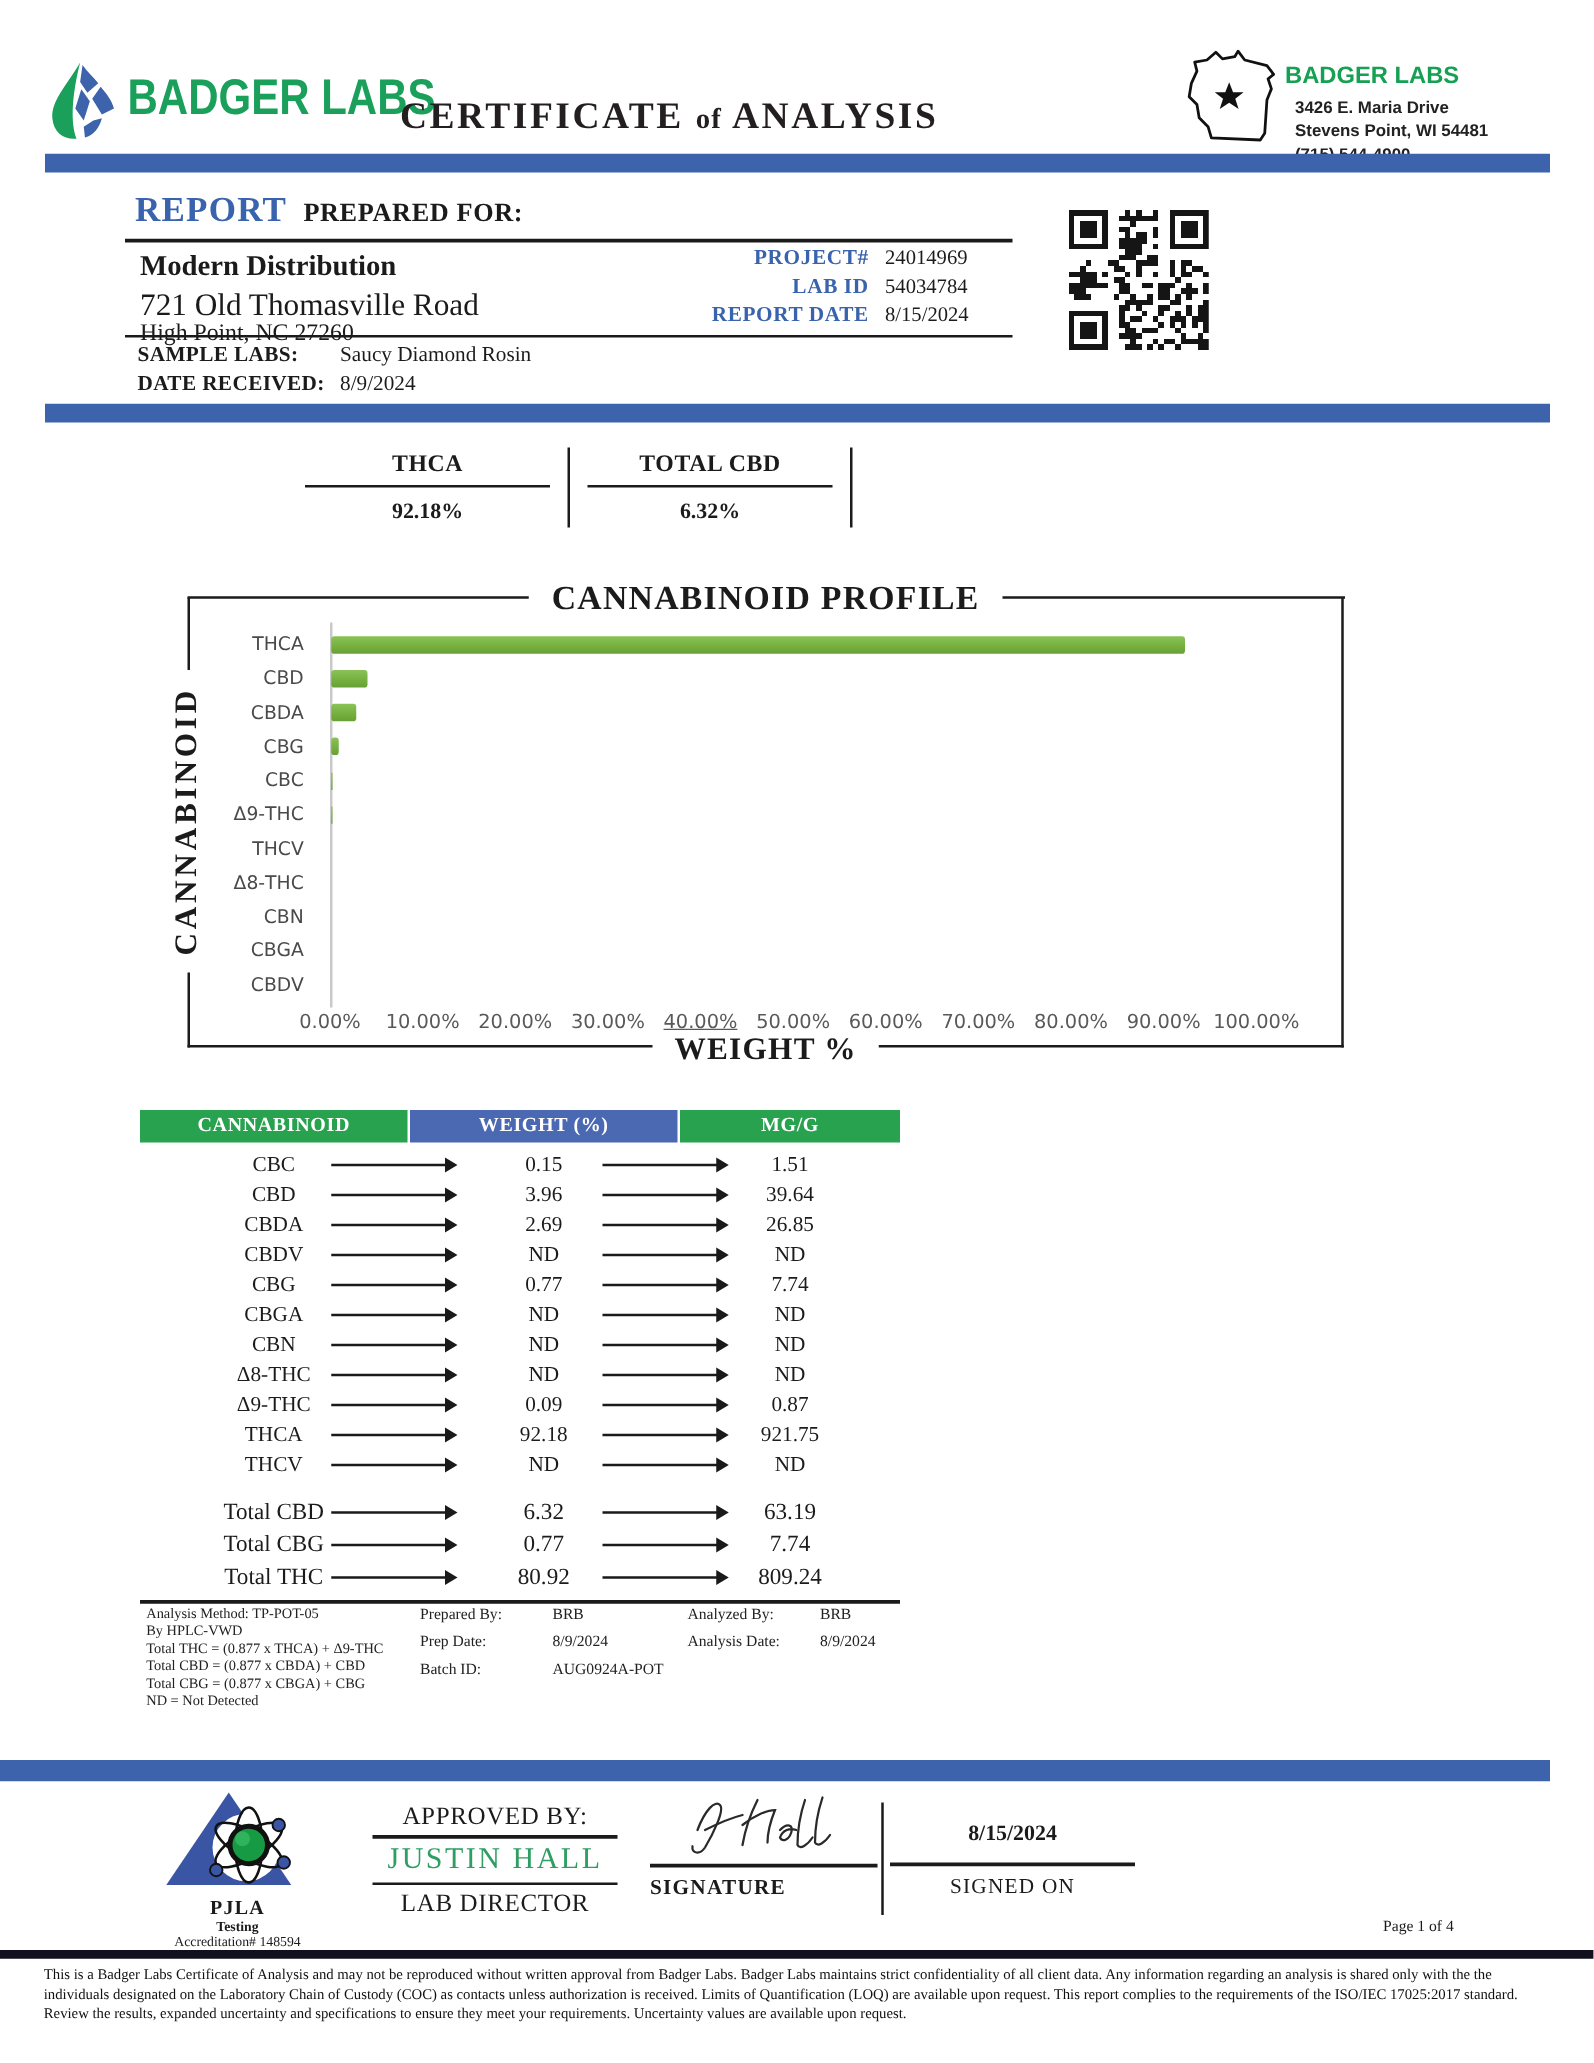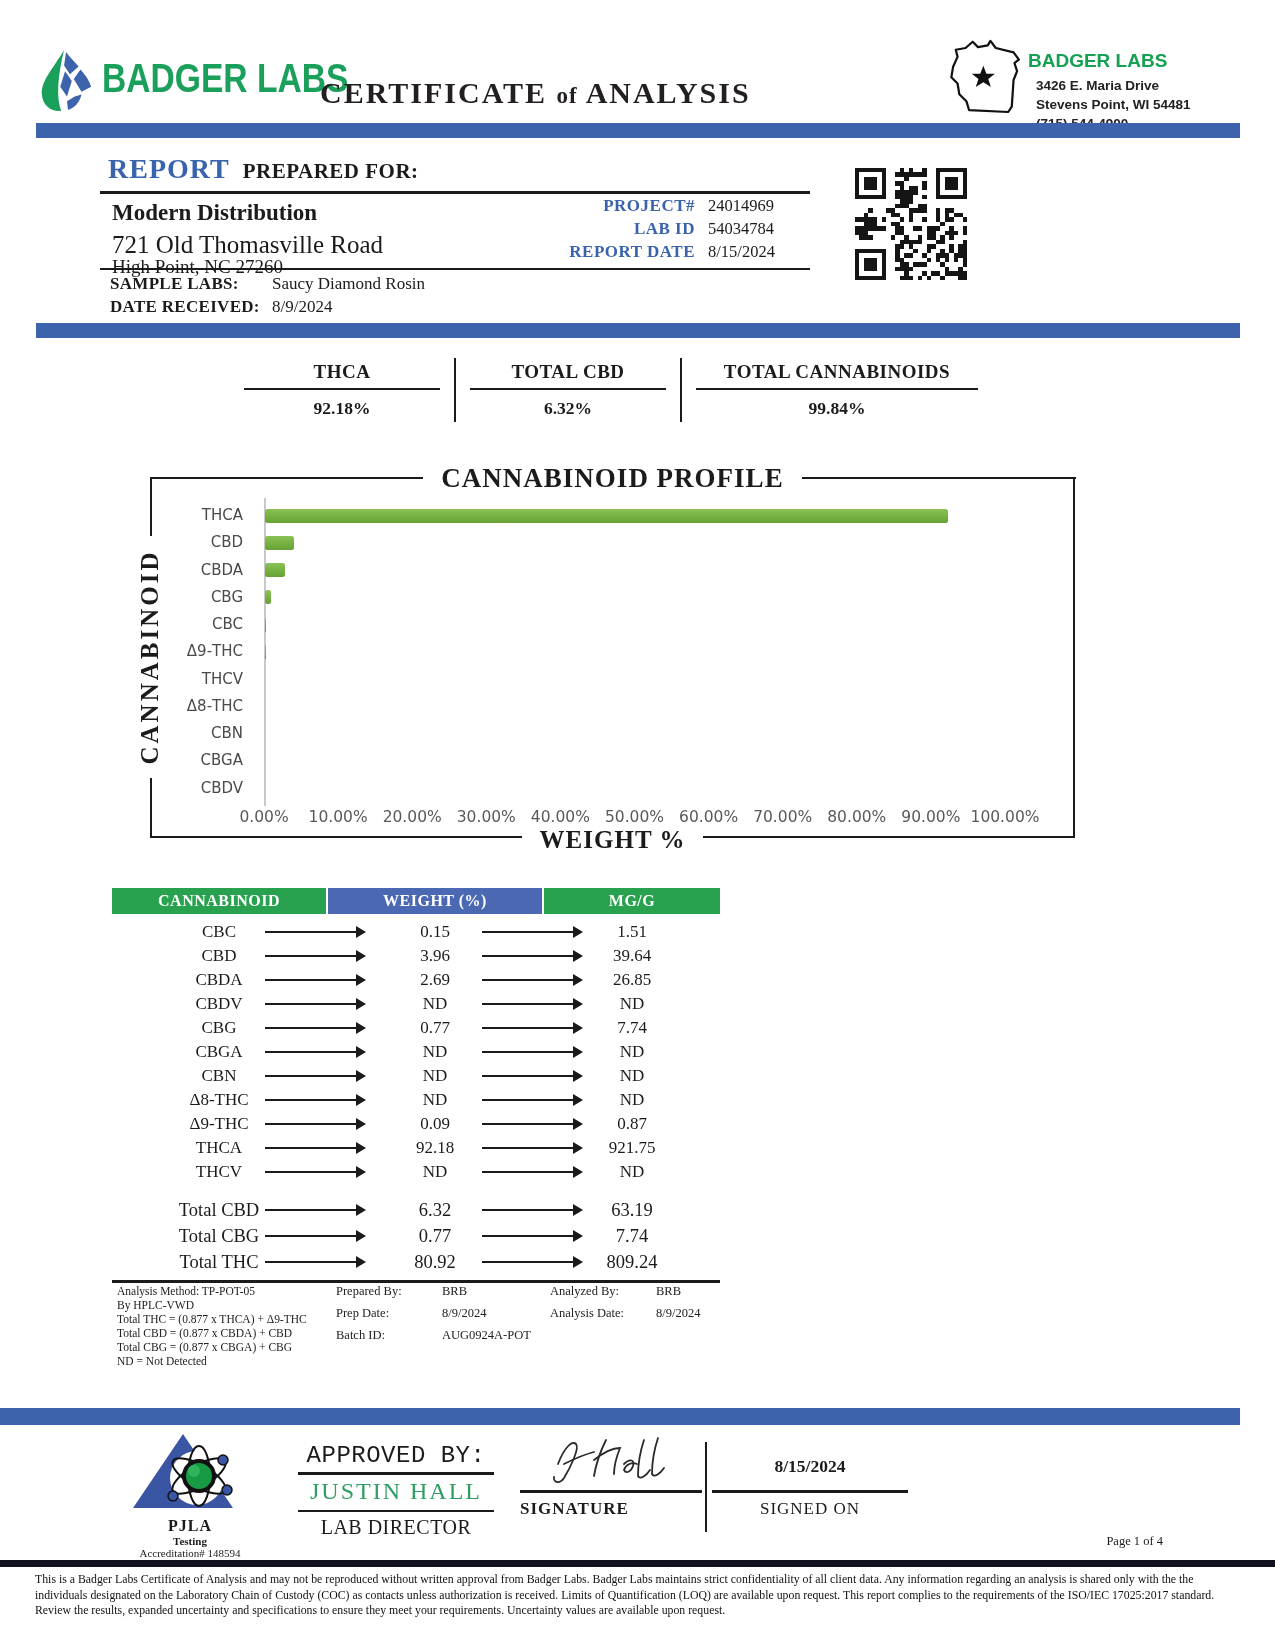--- a/index.html
+++ b/index.html
@@ -100,21 +100,21 @@
   .m-right { position:absolute; left:438px; top:0; width:250px; }
   .m-row { position:relative; height:22px; font-size:12.5px; }
   .m-lab { position:absolute; left:0; } .m-val { position:absolute; left:106px; }
 
   
   .pjla { position:absolute; left:100px; top:1428px; width:180px; text-align:center; }
   .pjla-name { font-weight:700; font-size:16px; margin-top:1px; letter-spacing:1px; }
   .pjla-prog { font-weight:700; font-size:11px; }
   .pjla-acc { font-size:11px; }
   .approved { position:absolute; left:298px; top:1442px; width:196px; text-align:center; }
-  .app-label { font-size:24px; letter-spacing:.5px;font-family:Liberation Mono, monospace; }
+  .app-label { font-size:20px; letter-spacing:.5px; }
   .app-rule { height:2.5px; background:#1b1b1b; margin-top:3px; }
   .app-name { color:#2f9e63; font-size:24px; letter-spacing:2px; padding:3px 0 2px; white-space:nowrap; }
   .app-title { font-size:20px; padding-top:4px; letter-spacing:.5px; }
   .sigblock { position:absolute; left:520px; top:1434px; width:182px; }
   .sig-rule { height:2.5px; background:#1b1b1b; }
   .sig-label { font-weight:700; font-size:17px; letter-spacing:1px; margin-top:6px; }
   .divider-v { position:absolute; left:705px; top:1442px; width:2px; height:90px; background:#1b1b1b; }
   .signedon { position:absolute; left:712px; top:1434px; width:196px; text-align:center; }
   .so-date { font-weight:700; font-size:17.5px; padding-top:22px; }
   .so-rule { height:2.5px; background:#1b1b1b; margin-top:13px; }
@@ -381,25 +381,20 @@
       <div class="sum-cell sep" style="width: 226px;">
         <div class="sum-label">THCA</div>
         <div class="sum-rule"></div>
         <div class="sum-value">92.18%</div>
       </div>
       <div class="sum-cell sep" style="width: 226px;">
         <div class="sum-label">TOTAL CBD</div>
         <div class="sum-rule"></div>
         <div class="sum-value">6.32%</div>
       </div>
-      <div class="sum-cell" style="width: 310px;">
-        <div class="sum-label">TOTAL CANNABINOIDS</div>
-        <div class="sum-rule"></div>
-        <div class="sum-value">99.84%</div>
-      </div>
     </div>
 
   <div class="chart">
     <div class="chart-titlebar">
       <div class="chart-title">CANNABINOID PROFILE</div>
     </div>
     <div class="chart-ylabel"><span>CANNABINOID</span></div>
     <div class="cat-labels">
         <div class="cat">THCA</div>
         <div class="cat">CBD</div>
@@ -422,21 +417,21 @@
           <div class="bar-el" style="top: 88.4545px; width: 5.7057px;"></div>
           <div class="bar-el" style="top: 115.727px; width: 1.1115px;"></div>
           <div class="bar-el" style="top: 143px; width: 1px;"></div>
         </div>
     </div>
     <div class="ticks">
         <span class="tick" style="left: -45px;">0.00%</span>
         <span class="tick" style="left: 29.1px;">10.00%</span>
         <span class="tick" style="left: 103.2px;">20.00%</span>
         <span class="tick" style="left: 177.3px;">30.00%</span>
-        <span class="tick" style="left: 251.4px;">40.00%</span>
+        <span class="tick" style="left: 251.4px; text-decoration: underline;">40.00%</span>
         <span class="tick" style="left: 325.5px;">50.00%</span>
         <span class="tick" style="left: 399.6px;">60.00%</span>
         <span class="tick" style="left: 473.7px;">70.00%</span>
         <span class="tick" style="left: 547.8px;">80.00%</span>
         <span class="tick" style="left: 621.9px;">90.00%</span>
         <span class="tick" style="left: 696px;">100.00%</span>
       </div>
     <div class="chart-xlabel"><span>WEIGHT %</span></div>
   </div>
 

